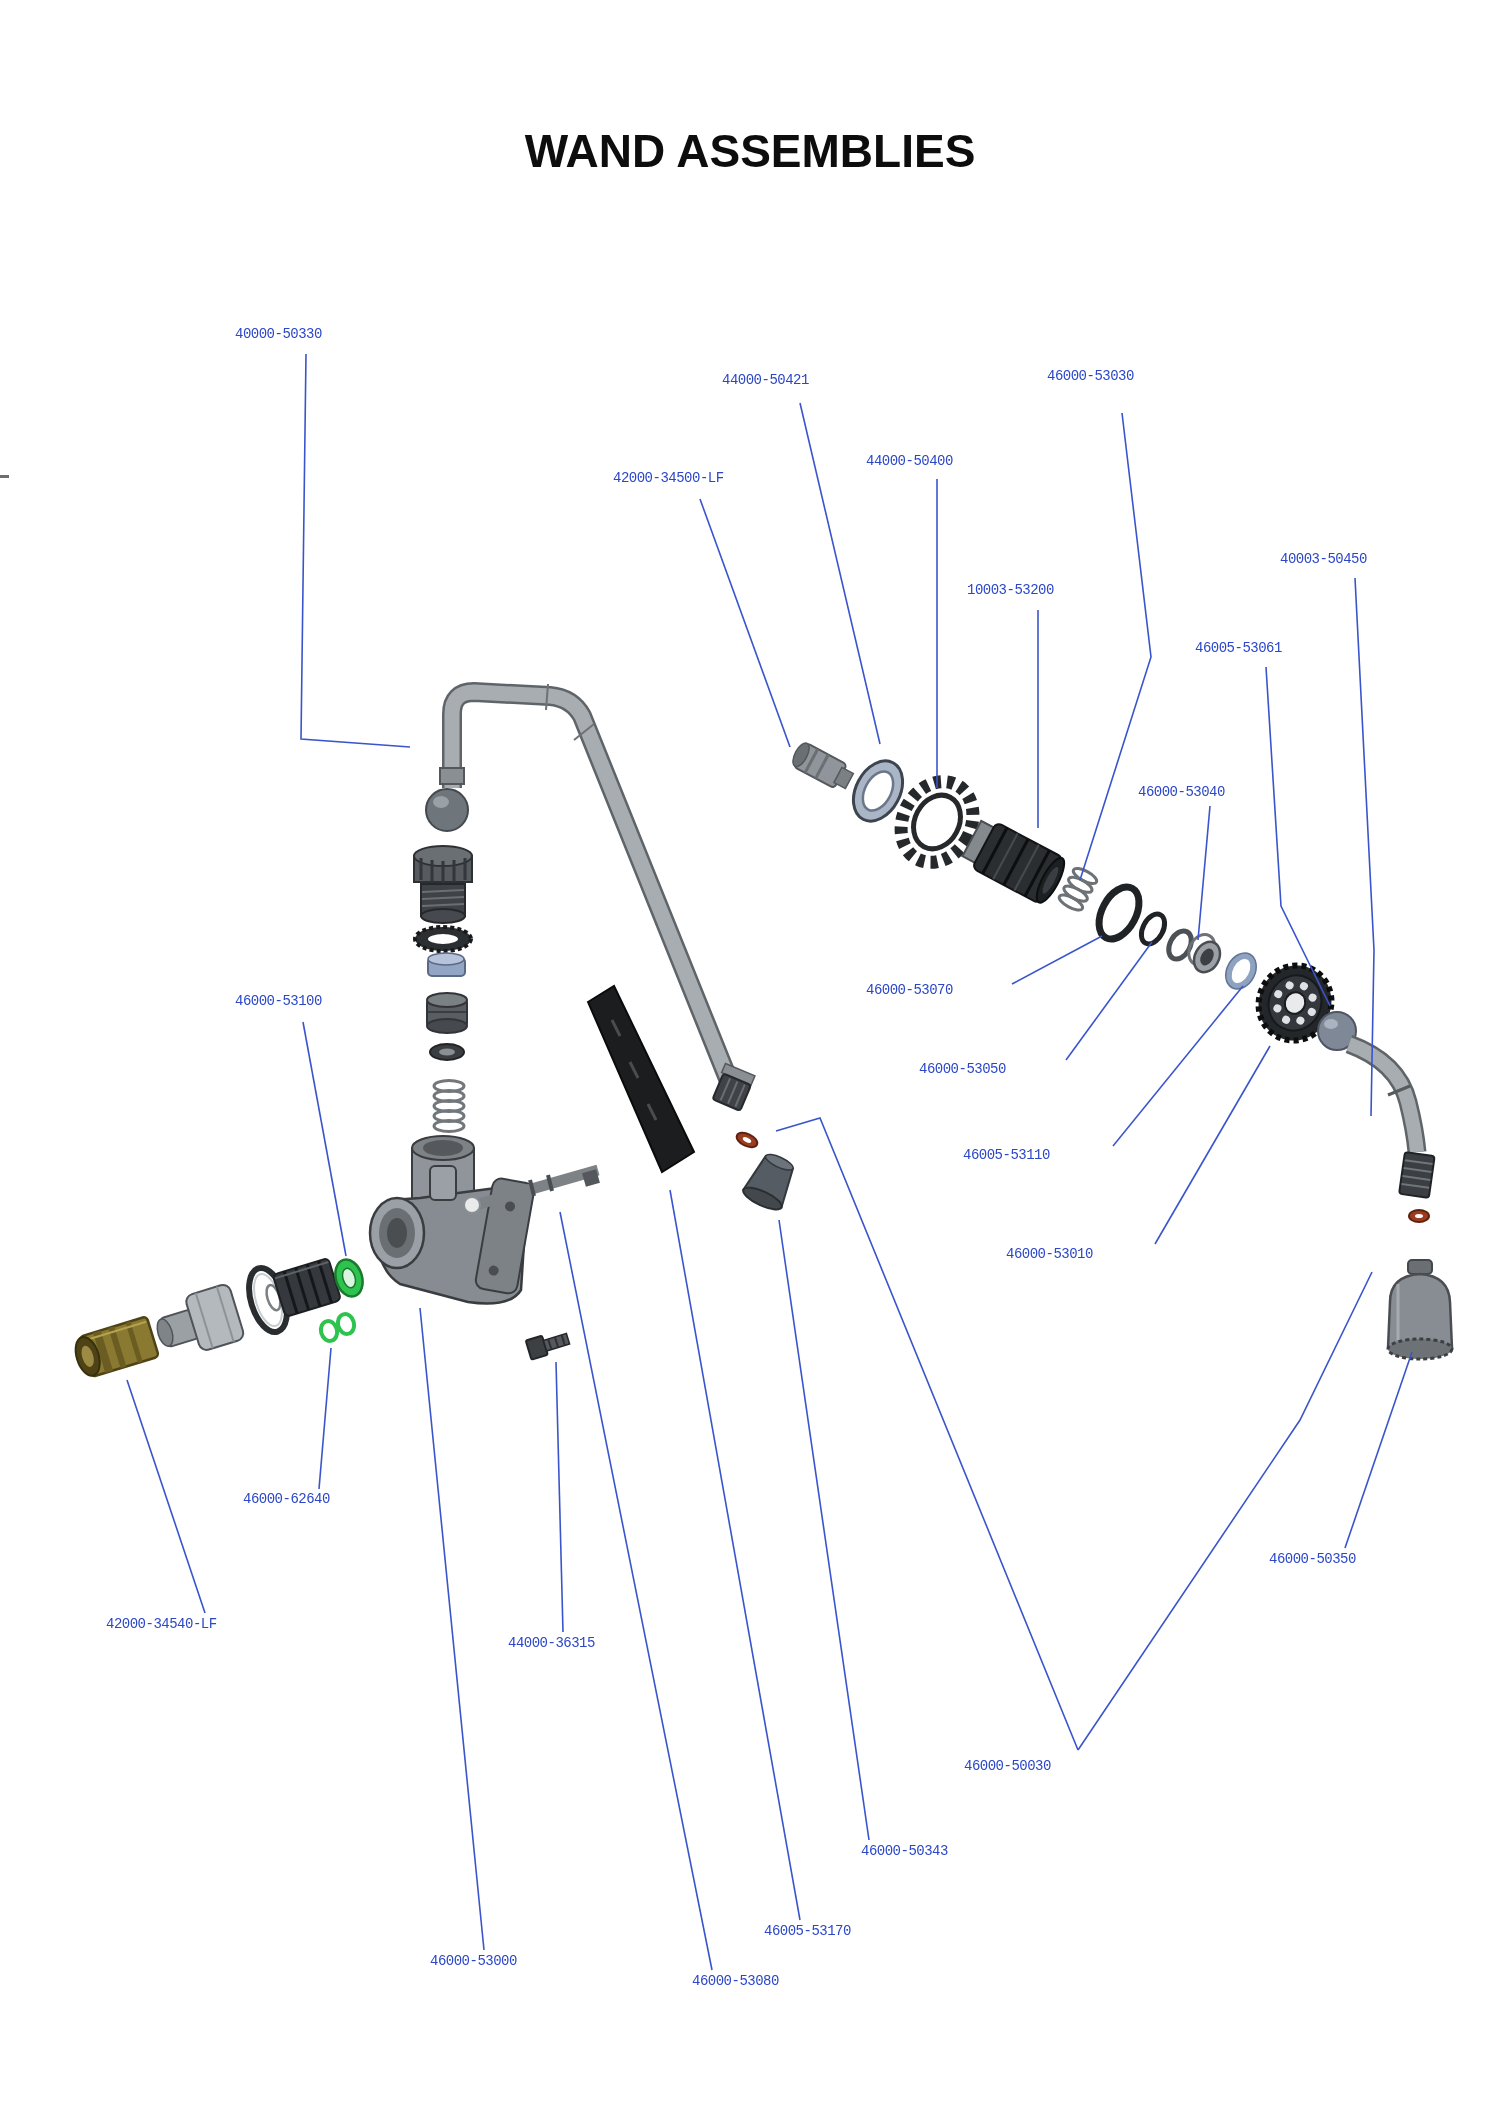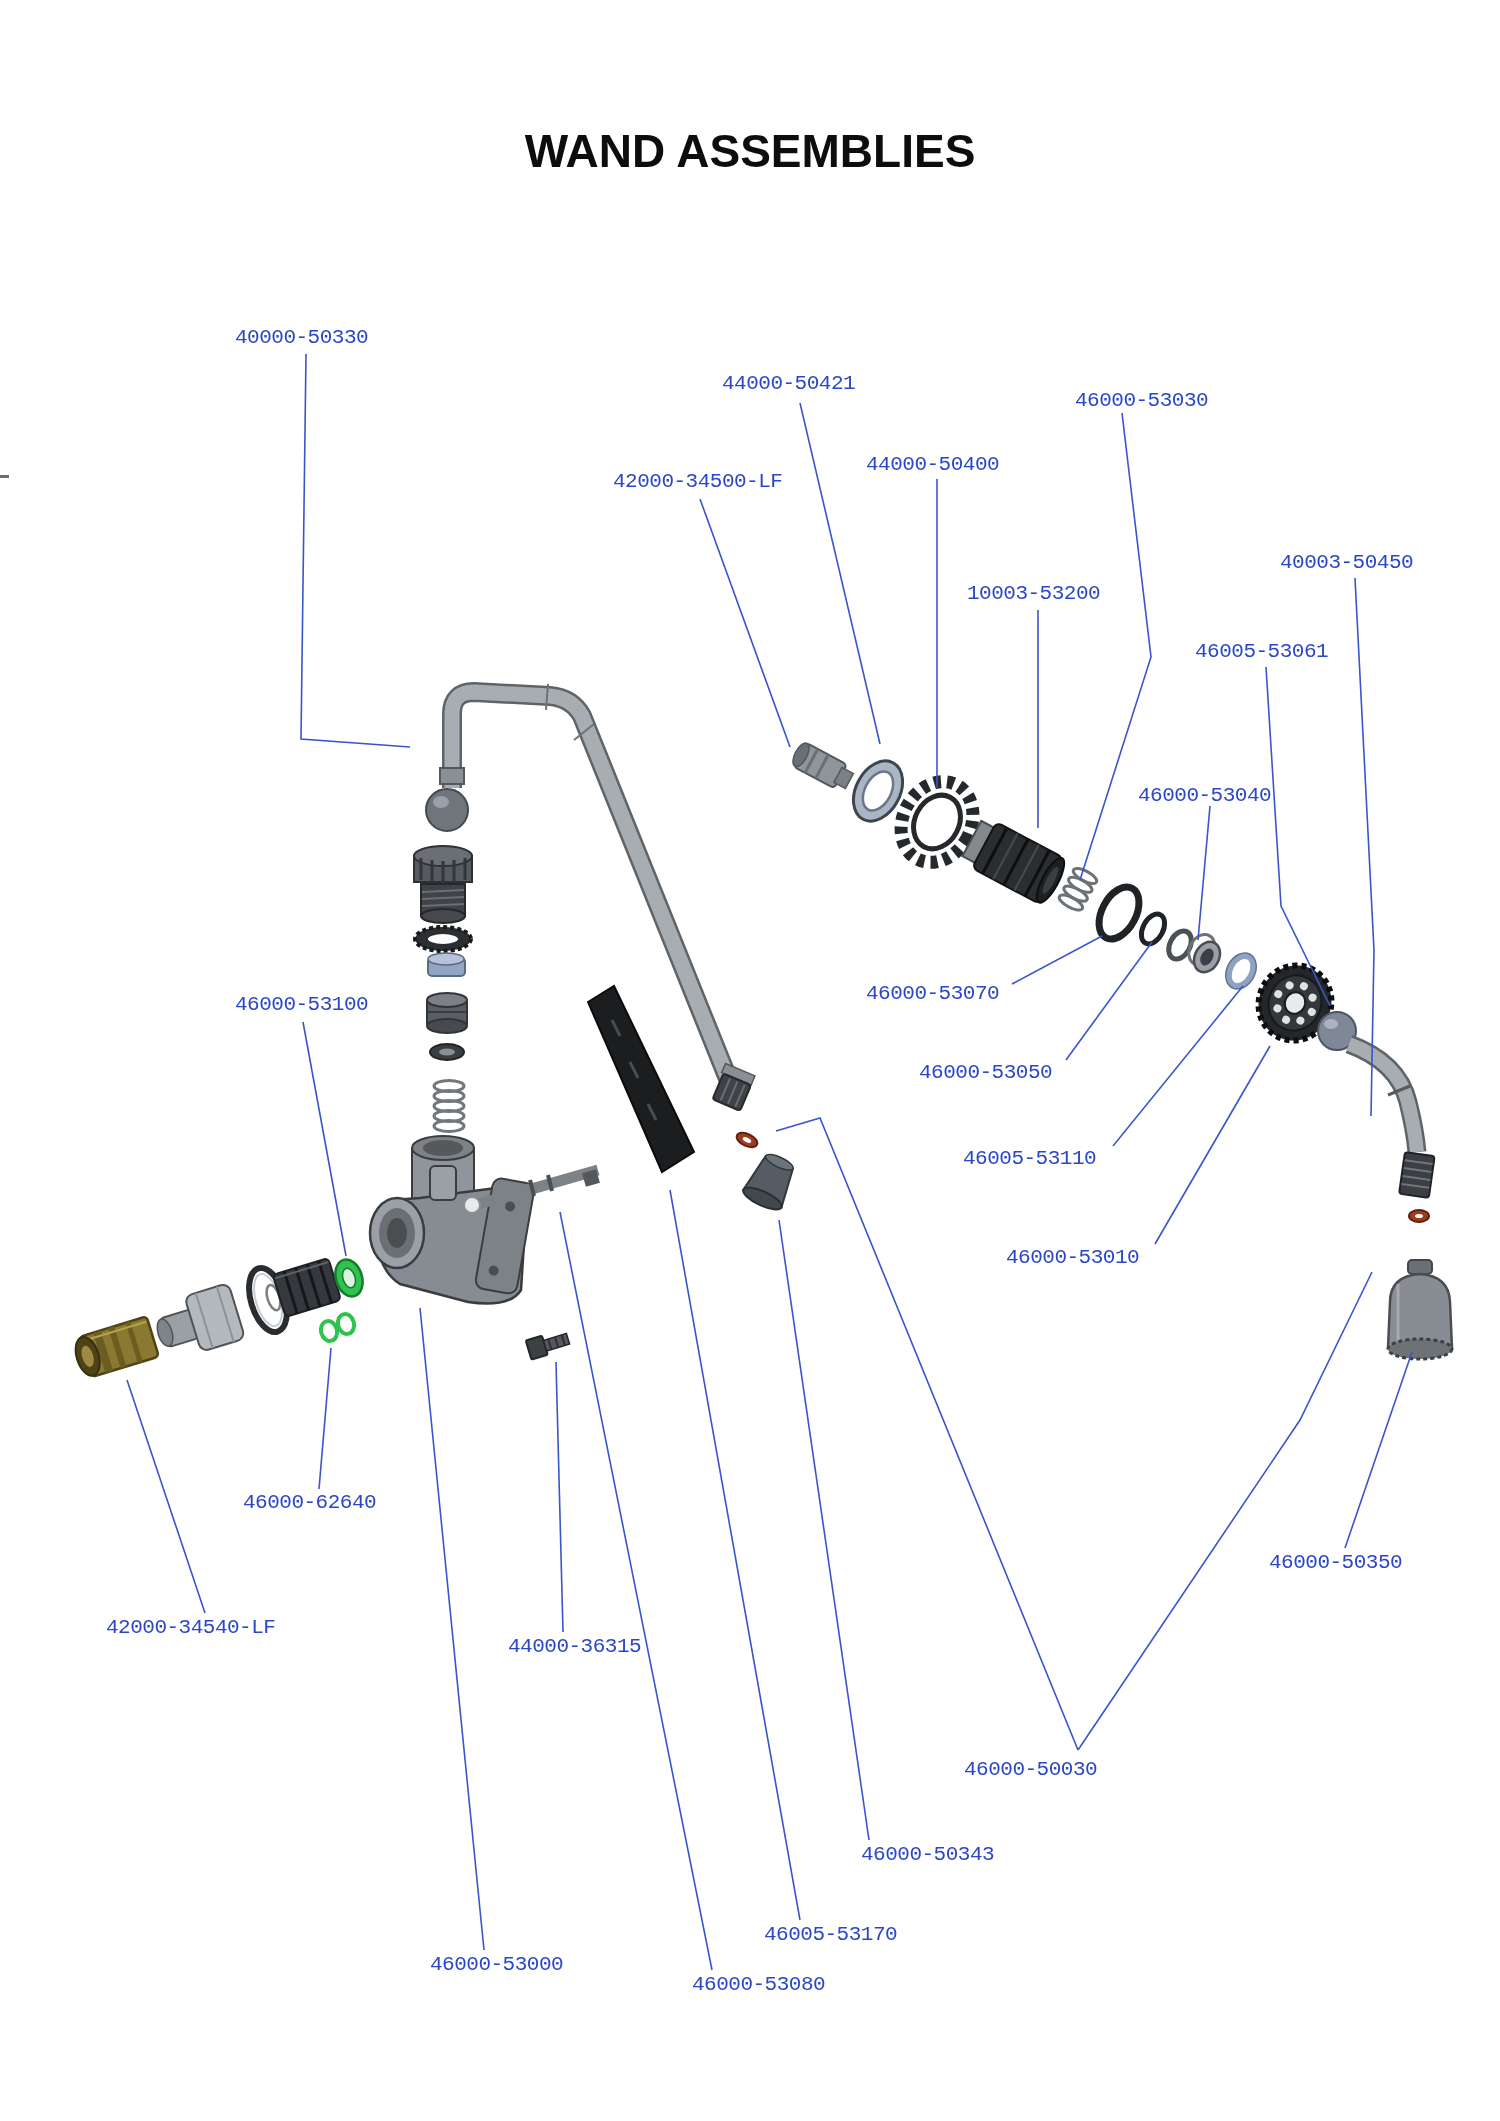--- a/index.html
+++ b/index.html
@@ -17,21 +17,21 @@
     text-align:center;
     font-family:"Liberation Sans", sans-serif;
     font-weight:900;
     font-size:46px;
     letter-spacing:0px;
     color:#0d0d0d;
   }
   .lbl{
     position:absolute;
     font-family:"Liberation Mono", monospace;
-    font-size:21px;
+    font-size:14px;
     font-weight:500;
     letter-spacing:-0.5px;
     color:#2b47c8;
     white-space:nowrap;
   }
   svg{position:absolute;left:0;top:0;}
   .edge-dash{position:absolute;left:0;top:475px;width:9px;height:3px;background:#6b6f73;}
 </style>
 </head>
 <body>
@@ -324,21 +324,21 @@
       <polyline points="1078,1750 820,1118 776,1131"></polyline>
       <polyline points="1078,1750 1300,1420 1372,1272"></polyline>
       <polyline points="1345,1548 1412,1352"></polyline>
     </g>
   </svg>
 
   <div class="lbl" style="left:235px;top:326px;">40000-50330</div>
   <div class="lbl" style="left:722px;top:372px;">44000-50421</div>
   <div class="lbl" style="left:613px;top:470px;">42000-34500-LF</div>
   <div class="lbl" style="left:866px;top:453px;">44000-50400</div>
-  <div class="lbl" style="left:1047px;top:389px;margin-left:28px;">46000-53030</div>
+  <div class="lbl" style="left:1047px;top:368px;">46000-53030</div>
   <div class="lbl" style="left:967px;top:582px;">10003-53200</div>
   <div class="lbl" style="left:1280px;top:551px;">40003-50450</div>
   <div class="lbl" style="left:1195px;top:640px;">46005-53061</div>
   <div class="lbl" style="left:1138px;top:784px;">46000-53040</div>
   <div class="lbl" style="left:866px;top:982px;">46000-53070</div>
   <div class="lbl" style="left:919px;top:1061px;">46000-53050</div>
   <div class="lbl" style="left:963px;top:1147px;">46005-53110</div>
   <div class="lbl" style="left:1006px;top:1246px;">46000-53010</div>
   <div class="lbl" style="left:235px;top:993px;">46000-53100</div>
   <div class="lbl" style="left:243px;top:1491px;">46000-62640</div>

